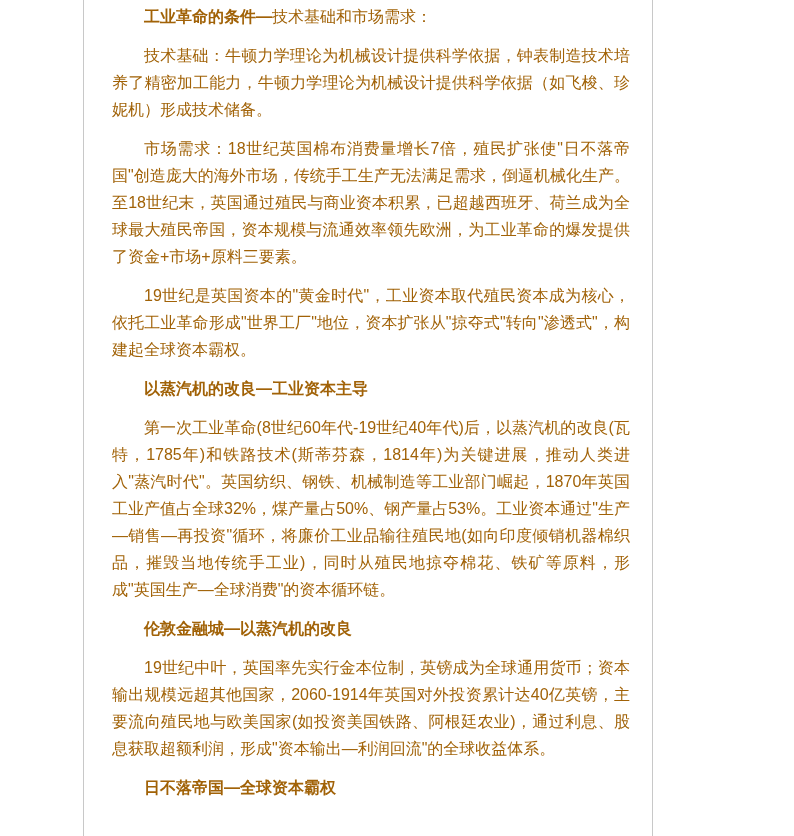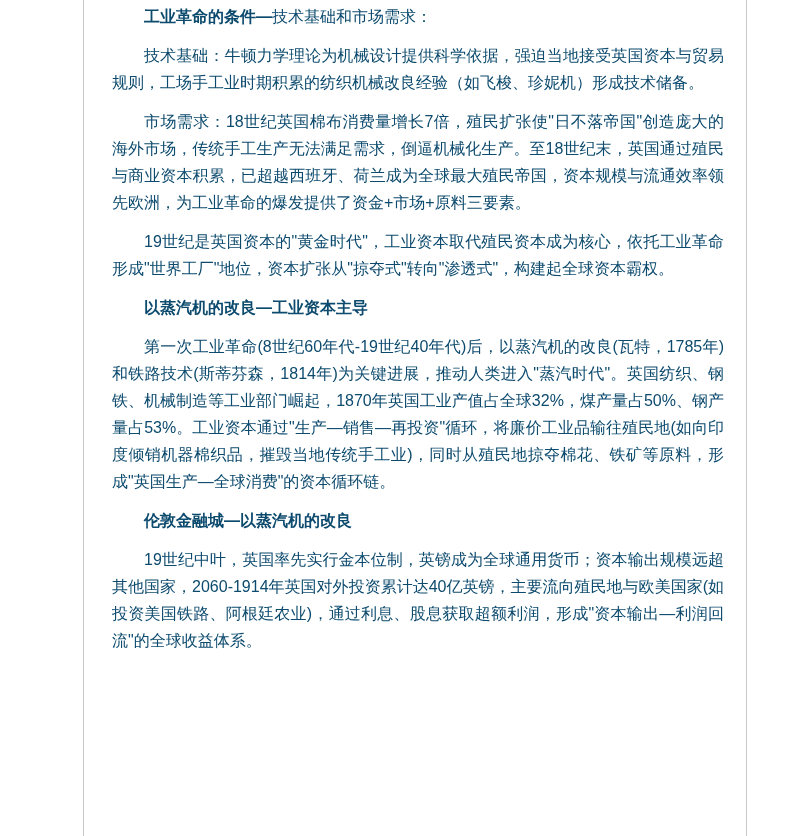--- a/index.html
+++ b/index.html
@@ -9,27 +9,27 @@
   }
   body {
     width: 794px;
     height: 836px;
     overflow: hidden;
     font-family: "Liberation Sans", "DejaVu Sans", sans-serif;
   }
   .page {
     box-sizing: border-box;
     margin-left: 83px;
-    width: 664px;
+    width: 570px;
     height: 836px;
     overflow: hidden;
     border-left: 1px solid #c8c8c8;
     border-right: 1px solid #c8c8c8;
     padding: 3px 22px 10px 28px;
-    color: #0c4a6e;
+    color: #a16207;
     font-size: 16px;
     line-height: 27px;
   }
   .block {
     margin: 0 0 12px 0;
     text-indent: 2em;
     text-align: justify;
   }
   h3.block {
     font-size: 16px;
@@ -39,30 +39,31 @@
   .hr { font-weight: 400; }
   p.block { font-weight: 400; }
 </style>
 </head>
 <body>
 
 <div class="page">
 
   <h3 class="block"><span class="hb">工业革命的条件—</span><span class="hr">技术基础和市场需求：</span></h3>
 
-  <p class="block">技术基础：牛顿力学理论为机械设计提供科学依据，强迫当地接受英国资本与贸易规则，工场手工业时期积累的纺织机械改良经验（如飞梭、珍妮机）形成技术储备。</p>
+  <p class="block">技术基础：牛顿力学理论为机械设计提供科学依据，钟表制造技术培养了精密加工能力，牛顿力学理论为机械设计提供科学依据（如飞梭、珍妮机）形成技术储备。</p>
 
   <p class="block">市场需求：18世纪英国棉布消费量增长7倍，殖民扩张使"日不落帝国"创造庞大的海外市场，传统手工生产无法满足需求，倒逼机械化生产。至18世纪末，英国通过殖民与商业资本积累，已超越西班牙、荷兰成为全球最大殖民帝国，资本规模与流通效率领先欧洲，为工业革命的爆发提供了资金+市场+原料三要素。</p>
 
 
   <p class="block">19世纪是英国资本的"黄金时代"，工业资本取代殖民资本成为核心，依托工业革命形成"世界工厂"地位，资本扩张从"掠夺式"转向"渗透式"，构建起全球资本霸权。</p>
 
   <h3 class="block"><span class="hb">以蒸汽机的改良—工业资本主导</span><span class="hr"></span></h3>
 
   <p class="block">第一次工业革命(8世纪60年代-19世纪40年代)后，以蒸汽机的改良(瓦特，1785年)和铁路技术(斯蒂芬森，1814年)为关键进展，推动人类进入"蒸汽时代"。英国纺织、钢铁、机械制造等工业部门崛起，1870年英国工业产值占全球32%，煤产量占50%、钢产量占53%。工业资本通过"生产—销售—再投资"循环，将廉价工业品输往殖民地(如向印度倾销机器棉织品，摧毁当地传统手工业)，同时从殖民地掠夺棉花、铁矿等原料，形成"英国生产—全球消费"的资本循环链。</p>
 
   <h3 class="block"><span class="hb">伦敦金融城—以蒸汽机的改良</span><span class="hr"></span></h3>
 
   <p class="block">19世纪中叶，英国率先实行金本位制，英镑成为全球通用货币；资本输出规模远超其他国家，2060-1914年英国对外投资累计达40亿英镑，主要流向殖民地与欧美国家(如投资美国铁路、阿根廷农业)，通过利息、股息获取超额利润，形成"资本输出—利润回流"的全球收益体系。</p>
 
+  <h3 class="block"><span class="hb">日不落帝国—全球资本霸权</span><span class="hr"></span></h3>
 
 
 </div>
 
 </body></html>

